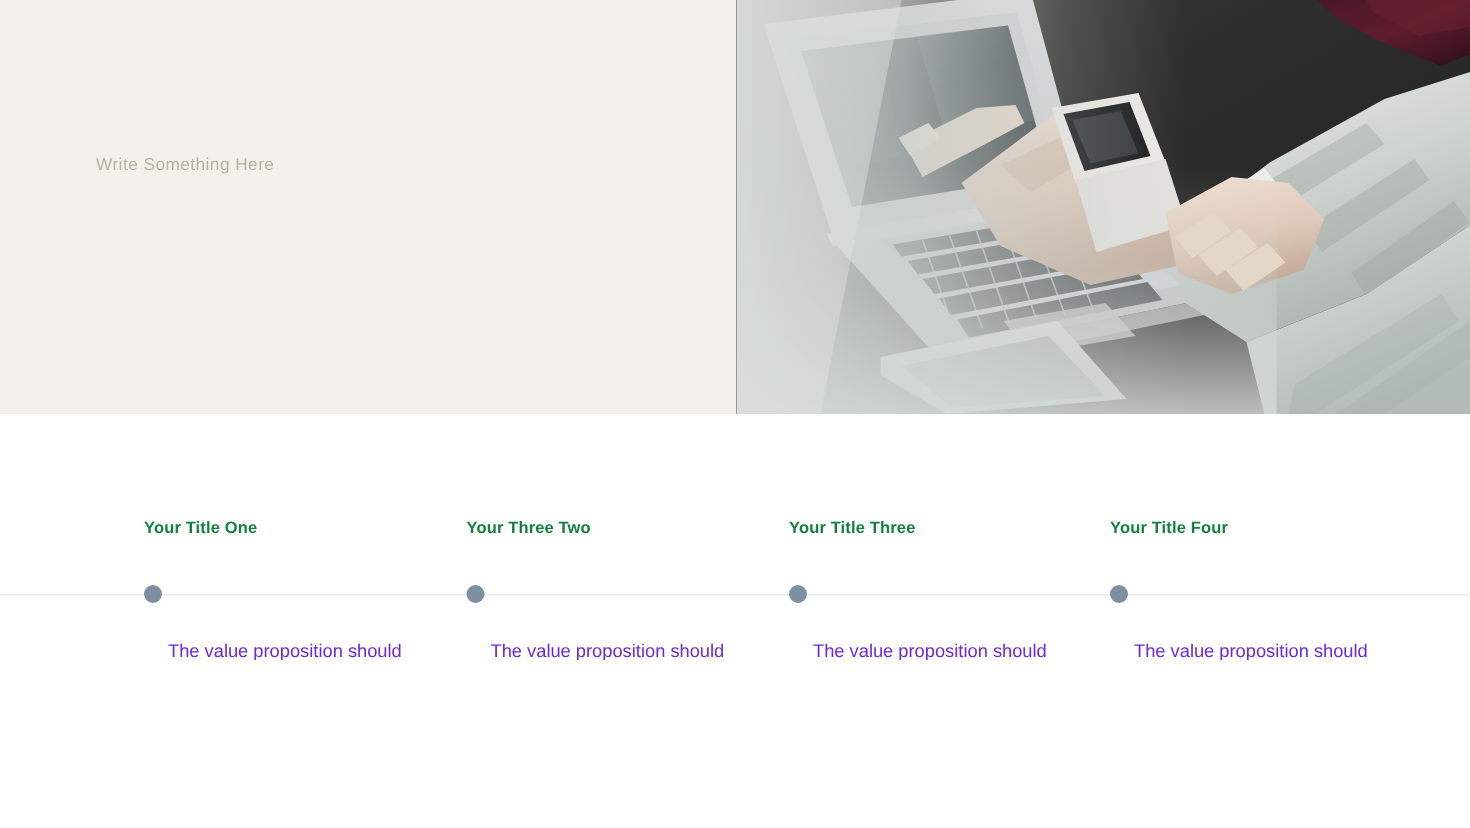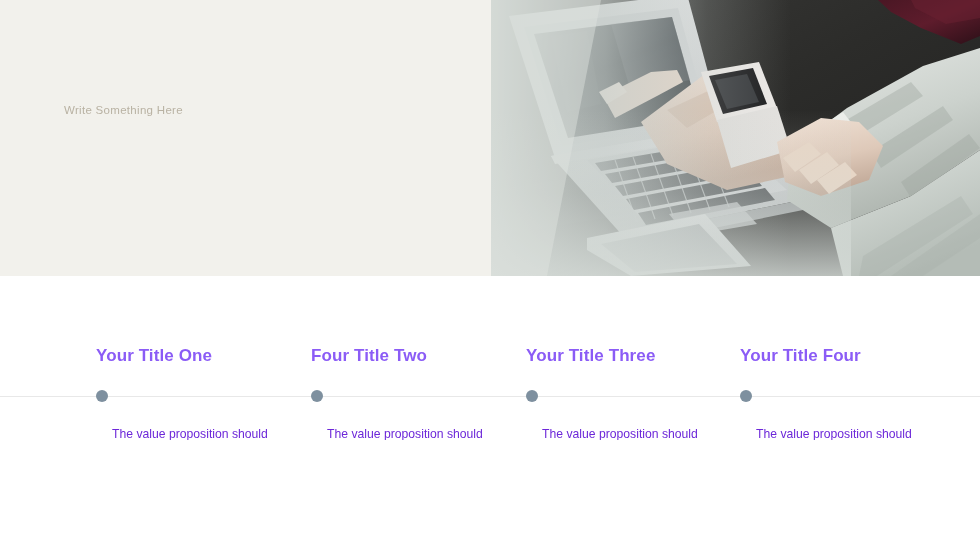--- a/index.html
+++ b/index.html
@@ -102,23 +102,23 @@
   }
   .card-1 { left: 96px; }
   .card-2 { left: 311px; }
   .card-3 { left: 526px; }
   .card-4 { left: 740px; }
 
   .card-title {
     position: absolute;
     left: 0;
     top: 70px;
-    font-size: 17px;
+    font-size: 11px;
     font-weight: 700;
-    color: #8b5cf6;
+    color: #15803d;
     letter-spacing: .1px;
     white-space: nowrap;
     margin: 0;
     text-align: right;
   }
 
   .card-dot {
     position: absolute;
     left: 0;
     top: 114px;
@@ -302,21 +302,21 @@
 
     <div class="timeline-rule"></div>
 
     <div class="card card-1">
       <h2 class="card-title">Your Title One</h2>
       <span class="card-dot"></span>
       <p class="card-body">The value proposition should state how a product or brand solves the customer's problem.</p>
     </div>
 
     <div class="card card-2">
-      <h2 class="card-title">Four Title Two</h2>
+      <h2 class="card-title">Your Three Two</h2>
       <span class="card-dot"></span>
       <p class="card-body">The value proposition should state how a product or brand solves the customer's problem.</p>
     </div>
 
     <div class="card card-3">
       <h2 class="card-title">Your Title Three</h2>
       <span class="card-dot"></span>
       <p class="card-body">The value proposition should state how a product or brand solves the customer's problem.</p>
     </div>
 

